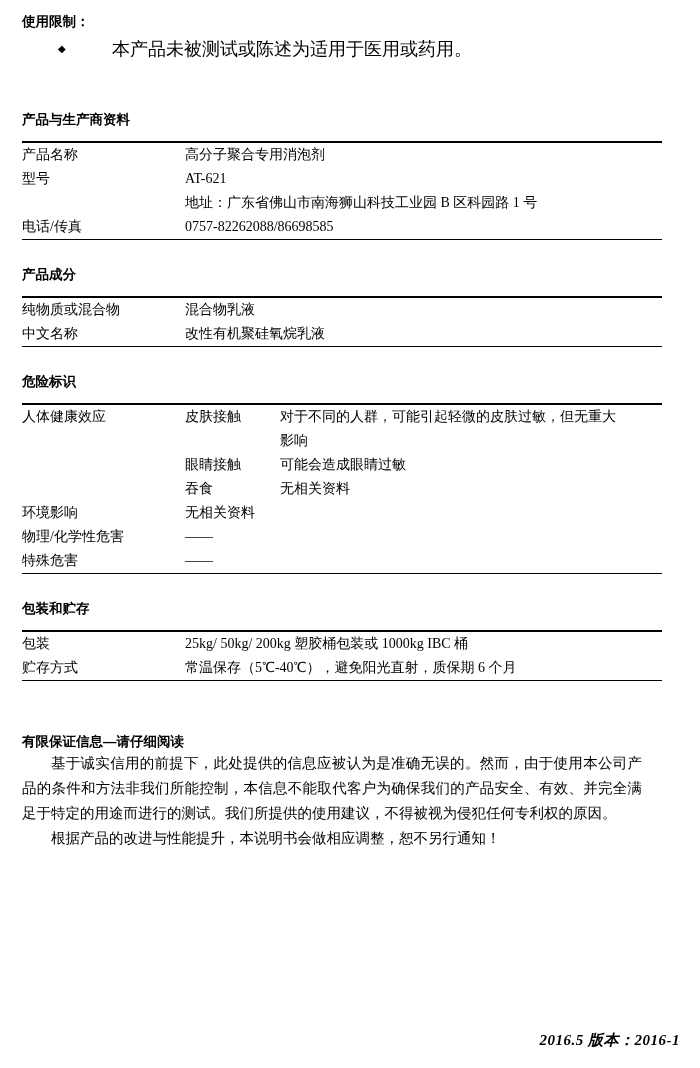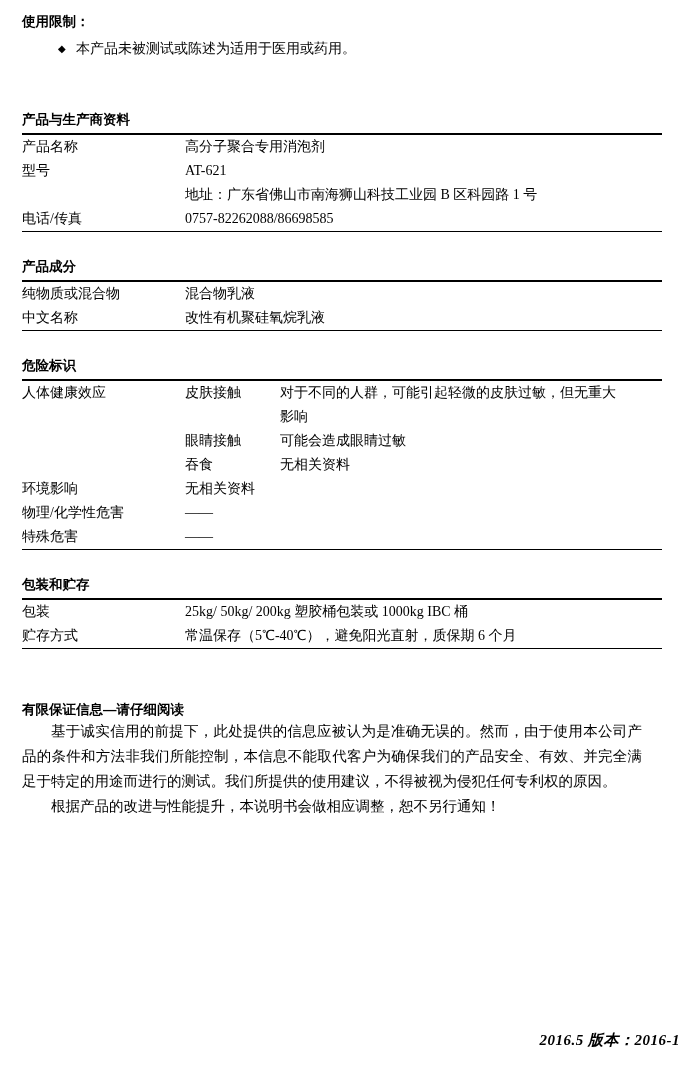--- a/index.html
+++ b/index.html
@@ -44,33 +44,34 @@
     margin-left: 36px;
   }
   .bullet-mark {
     font-size: 10px;
     line-height: 20px;
     width: 18px;
     flex: 0 0 18px;
     color: #000;
   }
   .bullet-text {
-    font-size: 14px;
+    font-size: 18px;
     line-height: 20px;
+    margin-left: 36px;
   }
 
   
   .block {
     margin-top: 0;
   }
   .block-title {
     font-family: "Liberation Sans", sans-serif;
     font-weight: bold;
     font-size: 13.5px;
-    padding-bottom: 4px;
+    padding-bottom: 12px;
     border-bottom: 2px solid #000;
     width: 640px;
   }
   table.kv {
     border-collapse: collapse;
     width: 640px;
     table-layout: fixed;
   }
   table.kv td {
     font-size: 14px;

